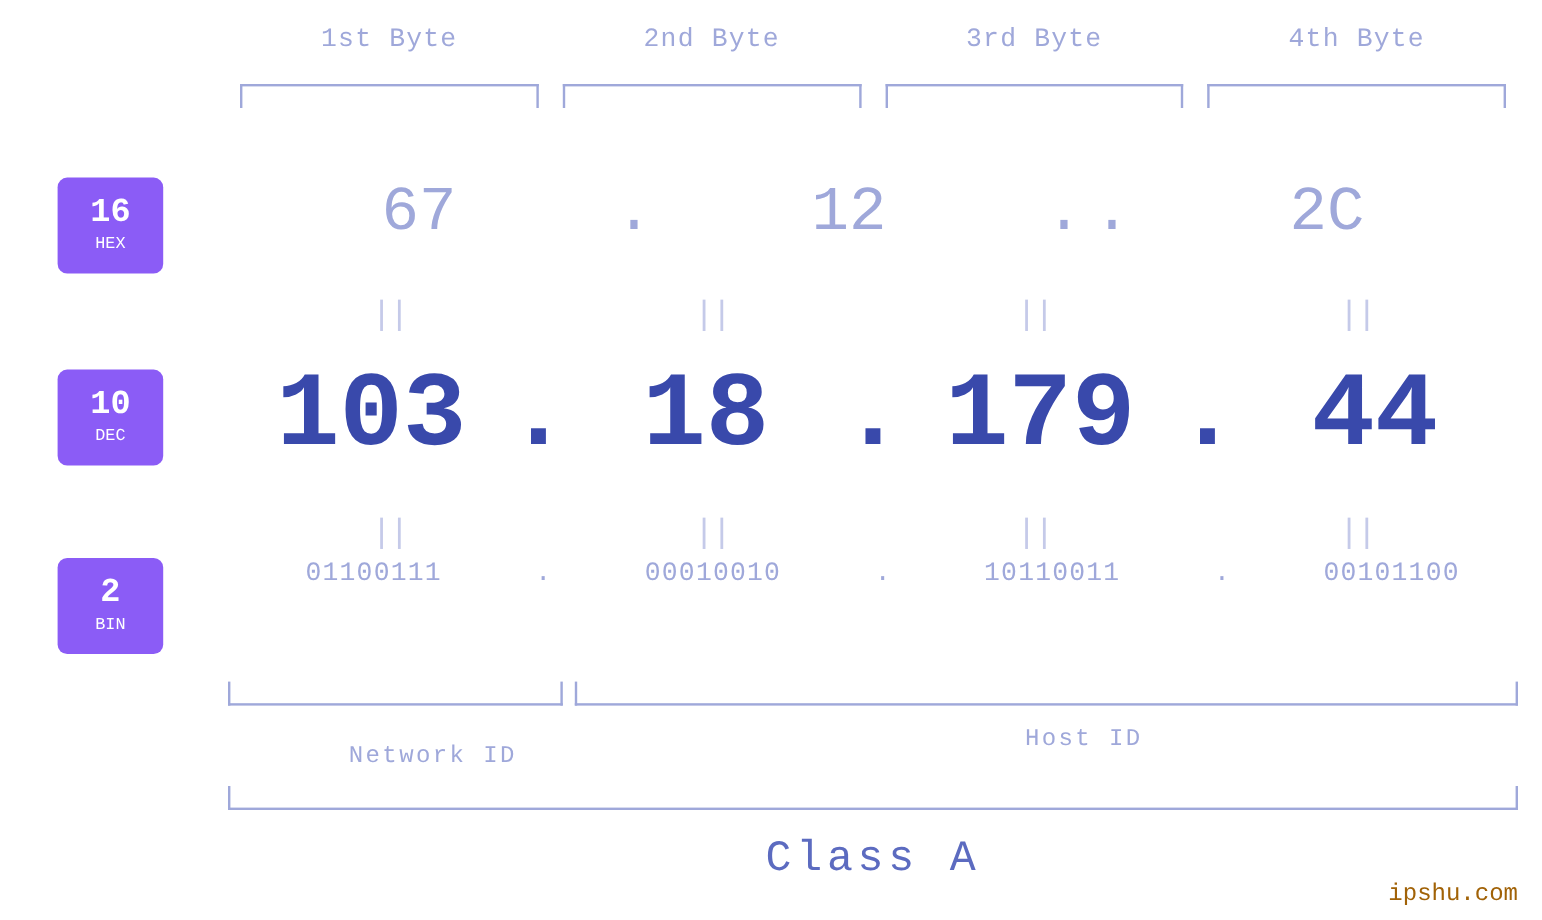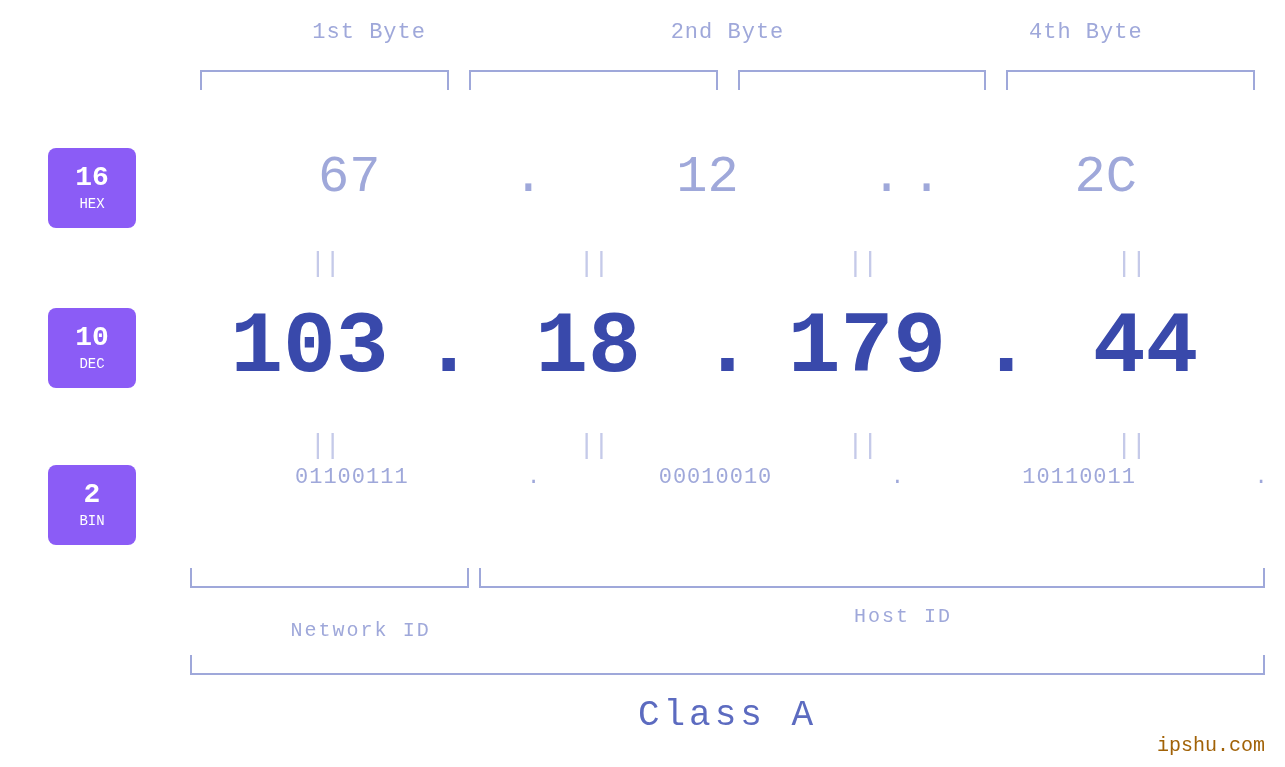--- a/index.html
+++ b/index.html
@@ -277,20 +277,21 @@
 </div>
 
 <div class="badge badge-bin">
   <span class="badge-number">2</span>
   <span class="badge-label">BIN</span>
 </div>
 
 <div class="byte-headers">
   <div class="byte-header">1st Byte</div>
   <div class="byte-header">2nd Byte</div>
+  <div class="byte-header">3rd Byte</div>
   <div class="byte-header">4th Byte</div>
 </div>
 
 <div class="top-brackets">
   <div class="bracket-top"></div>
   <div class="bracket-top"></div>
   <div class="bracket-top"></div>
   <div class="bracket-top"></div>
 </div>
 
@@ -365,20 +366,23 @@
   </div>
   <div class="col-sep">
     <span class="bin-dot">.</span>
   </div>
   <div class="col-val">
     <span class="bin-value">10110011</span>
   </div>
   <div class="col-sep">
     <span class="bin-dot">.</span>
   </div>
+  <div class="col-val">
+    <span class="bin-value">00101100</span>
+  </div>
 </div>
 
 <div class="bottom-brackets">
   <div class="bracket-bottom-network"></div>
   <div class="bracket-bottom-host"></div>
 </div>
 
 <div class="network-id-label">Network ID</div>
 
 <div class="host-id-label">Host ID</div>

